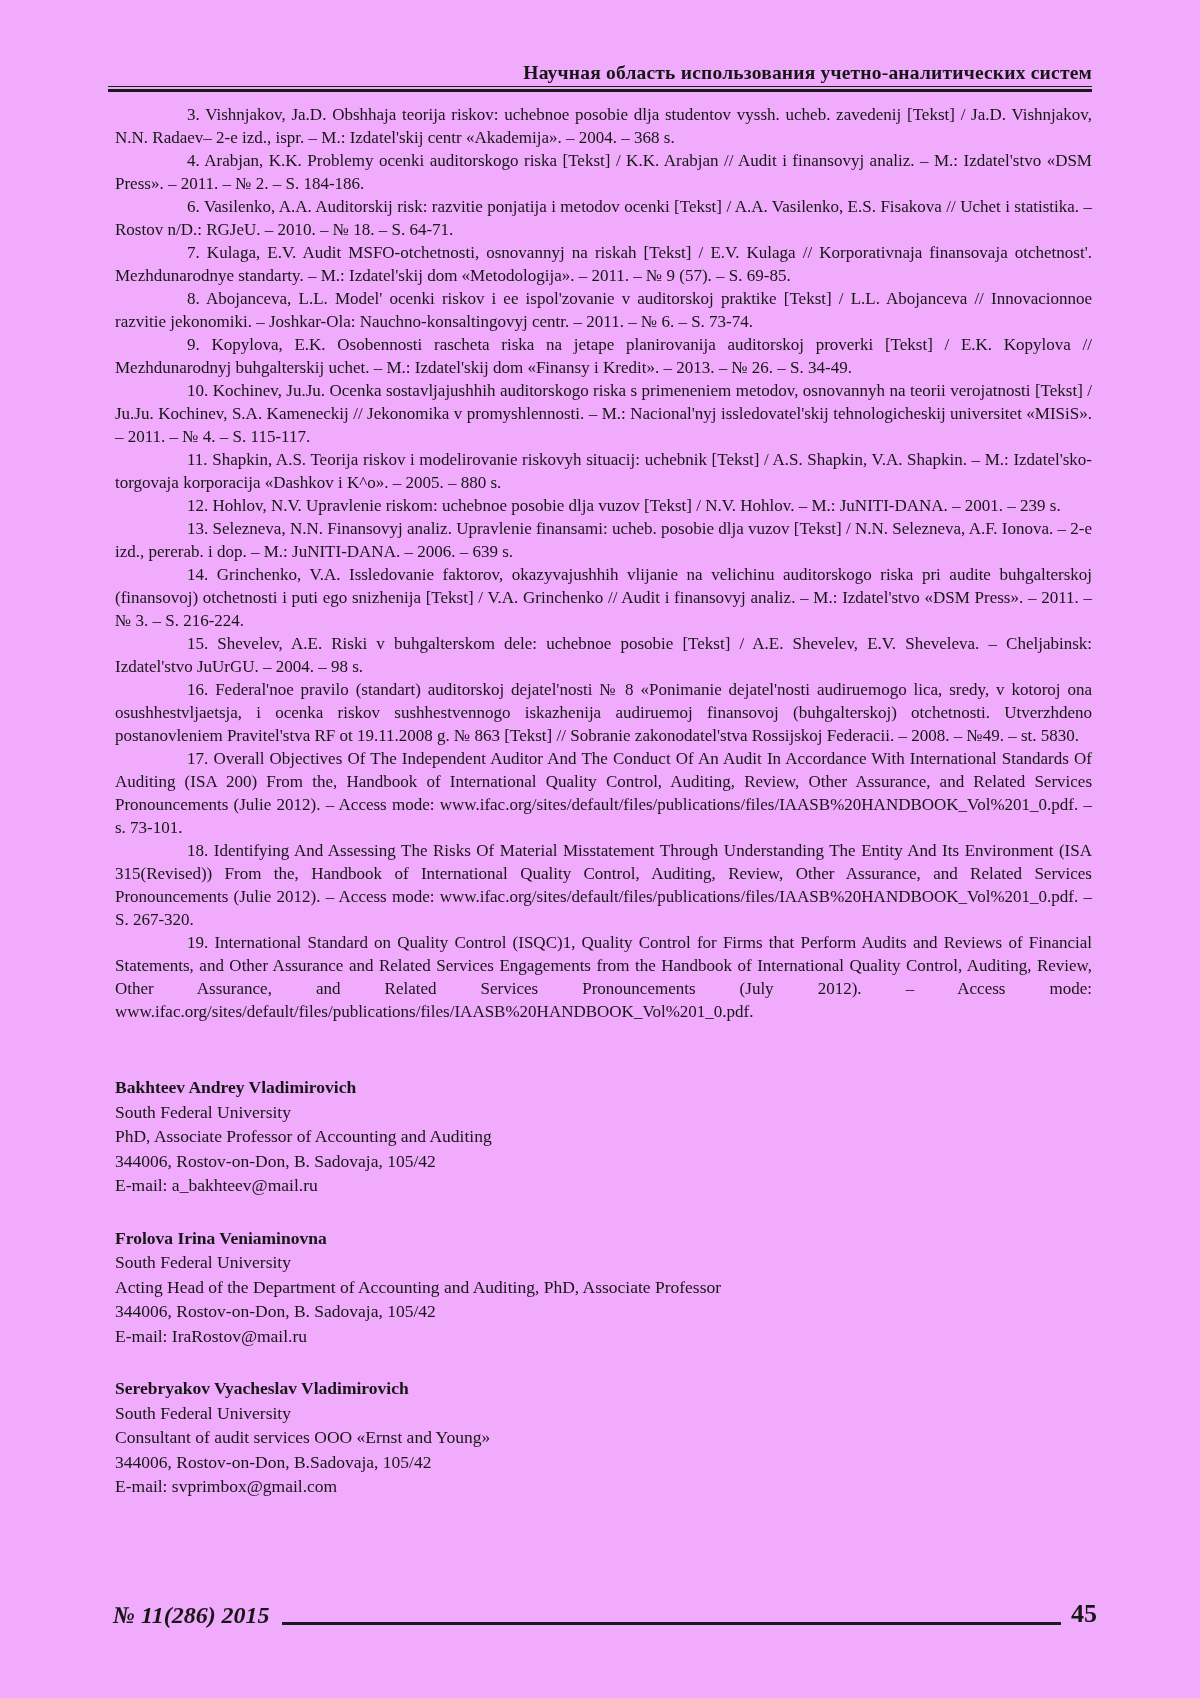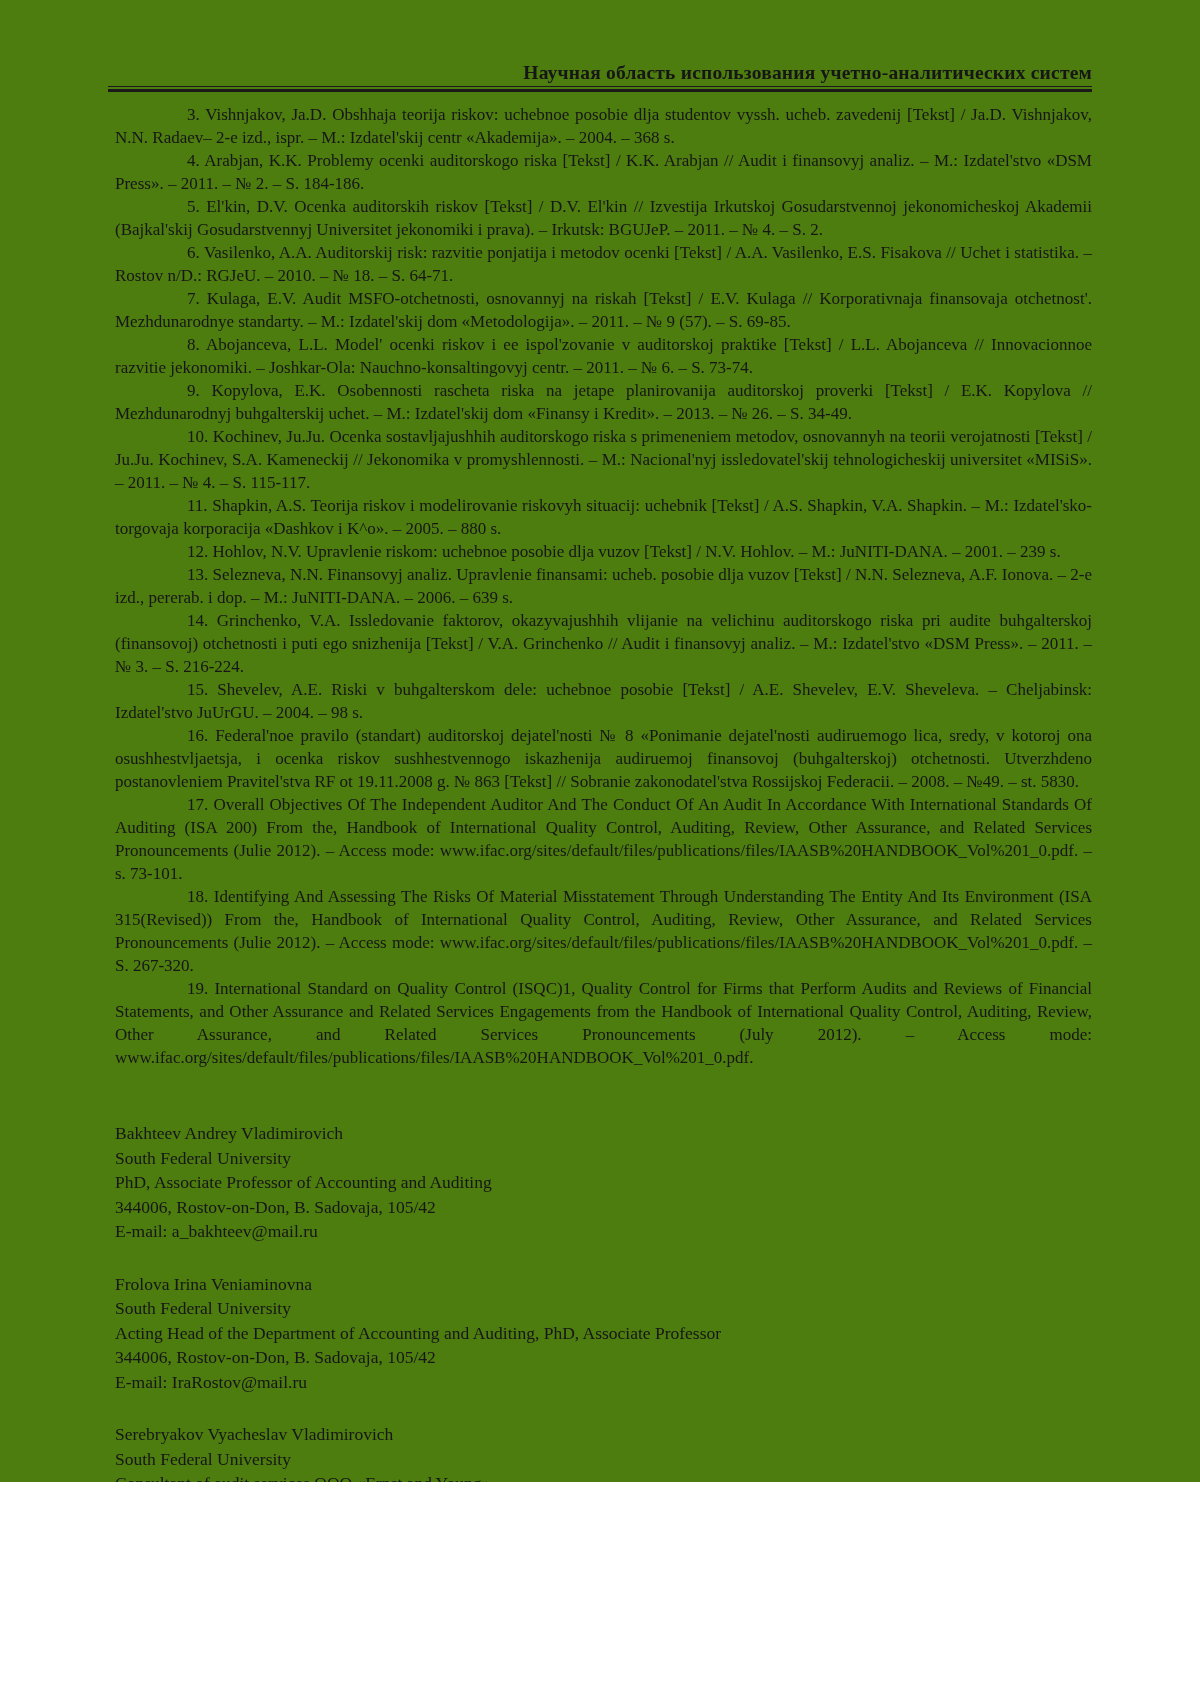--- a/index.html
+++ b/index.html
@@ -1,20 +1,20 @@
 <!DOCTYPE html>
 <html lang="ru"><head>
 <meta charset="utf-8">
 <style>
   html, body { margin: 0; padding: 0; background: #ffffff; }
   .page {
     position: relative;
     width: 1200px;
-    height: 1482px;
-    background: #4d7c0f;
+    height: 1698px;
+    background: #f0abfc;
     font-family: "Liberation Serif", "DejaVu Serif", serif;
     color: #161616;
     overflow: hidden;
   }
   .content {
     position: absolute;
     left: 115px;
     top: 62px;
     width: 977px;
   }
@@ -40,21 +40,21 @@
     font-size: 17px;
     line-height: 23px;
   }
   .ref.no-indent { text-indent: 0; }
   .authors {
     margin-top: 52px;
     font-size: 17.5px;
     line-height: 24.5px;
   }
   .author-block { margin-bottom: 16px; }
-  .author-name { font-weight: 400; margin-top: 28px; }
+  .author-name { font-weight: 700; margin-top: 28px; }
   .footer {
     position: absolute;
     left: 113px;
     width: 984px;
     top: 1599px;
     display: flex;
     align-items: flex-end;
   }
   .footer-issue {
     font-weight: 700;
@@ -81,21 +81,20 @@
   <div class="content">
 
     <div>
       <div class="header-title">Научная область использования учетно-аналитических систем</div>
       <div class="header-rule"></div>
     </div>
 
     <div class="refs">
       <p class="ref">3. Vishnjakov, Ja.D. Obshhaja teorija riskov: uchebnoe posobie dlja studentov vyssh. ucheb. zavedenij [Tekst] / Ja.D. Vishnjakov, N.N. Radaev– 2-e izd., ispr. – M.: Izdatel'skij centr «Akademija». – 2004. – 368 s.</p>
       <p class="ref">4. Arabjan, K.K. Problemy ocenki auditorskogo riska [Tekst] / K.K. Arabjan // Audit i finansovyj analiz. – M.: Izdatel'stvo «DSM Press». – 2011. – № 2. – S. 184-186.</p>
-      <p class="ref">5. El'kin, D.V. Ocenka auditorskih riskov [Tekst] / D.V. El'kin // Izvestija Irkutskoj Gosudarstvennoj jekonomicheskoj Akademii (Bajkal'skij Gosudarstvennyj Universitet jekonomiki i prava). – Irkutsk: BGUJeP. – 2011. – № 4. – S. 2.</p>
       <p class="ref">6. Vasilenko, A.A. Auditorskij risk: razvitie ponjatija i metodov ocenki [Tekst] / A.A. Vasilenko, E.S. Fisakova // Uchet i statistika. – Rostov n/D.: RGJeU. – 2010. – № 18. – S. 64-71.</p>
       <p class="ref">7. Kulaga, E.V. Audit MSFO-otchetnosti, osnovannyj na riskah [Tekst] / E.V. Kulaga // Korporativnaja finansovaja otchetnost'. Mezhdunarodnye standarty. – M.: Izdatel'skij dom «Metodologija». – 2011. – № 9 (57). – S. 69-85.</p>
       <p class="ref">8. Abojanceva, L.L. Model' ocenki riskov i ee ispol'zovanie v auditorskoj praktike [Tekst] / L.L. Abojanceva // Innovacionnoe razvitie jekonomiki. – Joshkar-Ola: Nauchno-konsaltingovyj centr. – 2011. – № 6. – S. 73-74.</p>
       <p class="ref">9. Kopylova, E.K. Osobennosti rascheta riska na jetape planirovanija auditorskoj proverki [Tekst] / E.K. Kopylova // Mezhdunarodnyj buhgalterskij uchet. – M.: Izdatel'skij dom «Finansy i Kredit». – 2013. – № 26. – S. 34-49.</p>
       <p class="ref">10. Kochinev, Ju.Ju. Ocenka sostavljajushhih auditorskogo riska s primeneniem metodov, osnovannyh na teorii verojatnosti [Tekst] / Ju.Ju. Kochinev, S.A. Kameneckij // Jekonomika v promyshlennosti. – M.: Nacional'nyj issledovatel'skij tehnologicheskij universitet «MISiS». – 2011. – № 4. – S. 115-117.</p>
       <p class="ref">11. Shapkin, A.S. Teorija riskov i modelirovanie riskovyh situacij: uchebnik [Tekst] / A.S. Shapkin, V.A. Shapkin. – M.: Izdatel'sko-torgovaja korporacija «Dashkov i K^o». – 2005. – 880 s.</p>
       <p class="ref">12. Hohlov, N.V. Upravlenie riskom: uchebnoe posobie dlja vuzov [Tekst] / N.V. Hohlov. – M.: JuNITI-DANA. – 2001. – 239 s.</p>
       <p class="ref">13. Selezneva, N.N. Finansovyj analiz. Upravlenie finansami: ucheb. posobie dlja vuzov [Tekst] / N.N. Selezneva, A.F. Ionova. – 2-e izd., pererab. i dop. – M.: JuNITI-DANA. – 2006. – 639 s.</p>
       <p class="ref">14. Grinchenko, V.A. Issledovanie faktorov, okazyvajushhih vlijanie na velichinu auditorskogo riska pri audite buhgalterskoj (finansovoj) otchetnosti i puti ego snizhenija [Tekst] / V.A. Grinchenko // Audit i finansovyj analiz. – M.: Izdatel'stvo «DSM Press». – 2011. – № 3. – S. 216-224.</p>
       <p class="ref">15. Shevelev, A.E. Riski v buhgalterskom dele: uchebnoe posobie [Tekst] / A.E. Shevelev, E.V. Sheveleva. – Cheljabinsk: Izdatel'stvo JuUrGU. – 2004. – 98 s.</p>

